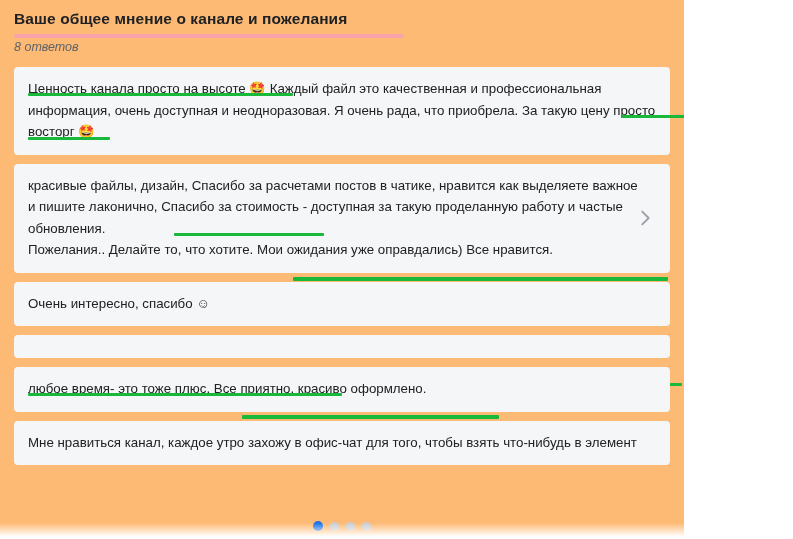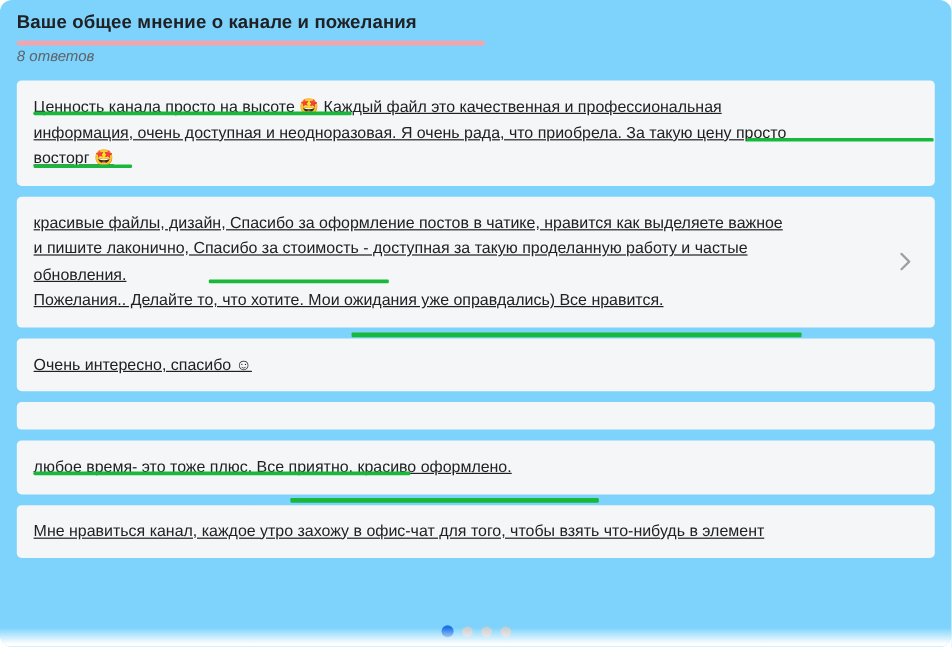--- a/index.html
+++ b/index.html
@@ -10,25 +10,24 @@
   body {
     font-family: "Liberation Sans", sans-serif;
     width: 793px;
     height: 539px;
     overflow: hidden;
     position: relative;
     color: #202124;
   }
   .page {
     position: relative;
-    width: 793px;
+    width: 684px;
     height: 539px;
-    background: #7dd3fc;
+    background: #fdba74;
     overflow: hidden;
-    border-radius: 10px;
   }
 
   
   .header {
     padding: 10px 18px 0 14px;
   }
   .question-title {
     font-size: 15.5px;
     font-weight: bold;
     color: #202124;
@@ -67,21 +66,20 @@
     line-height: 1.62;
     color: #202124;
   }
   .card p {
     margin: 0;
   }
   .card .line {
     position: relative;
     display: block;
     white-space: nowrap;
-    text-decoration: underline;
   }
 
   
   .hl {
     position: absolute;
     height: 3px;
     background: #18b83a;
     border-radius: 1px;
   }
   .hl.thick { height: 4px; }
@@ -149,21 +147,21 @@
     <div class="card" style="margin-top:0;">
       <p class="line">Ценность канала просто на высоте 🤩 Каждый файл это качественная и профессиональная</p>
       <p class="line">информация, очень доступная и неоднорaзовая. Я очень рада, что приобрела. За такую цену просто</p>
       <p class="line">восторг 🤩</p>
       <span class="hl" style="left:14px; top:26px; width:265px;"></span>
       <span class="hl" style="left:608px; top:48px; width:156px;"></span>
       <span class="hl" style="left:14px; top:70px; width:82px;"></span>
     </div>
 
     <div class="card">
-      <p class="line">красивые файлы, дизайн, Спасибо за оформление постов в чатике, нравится как выделяете важное</p>
+      <p class="line">красивые файлы, дизайн, Спасибо за расчетами постов в чатике, нравится как выделяете важное</p>
       <p class="line">и пишите лаконично, Спасибо за стоимость - доступная за такую проделанную работу и частые</p>
       <p class="line">обновления.</p>
       <p class="line">Пожелания.. Делайте то, что хотите. Мои ожидания уже оправдались) Все нравится.</p>
       <span class="hl" style="left:160px; top:69px; width:150px;"></span>
       <span class="hl thick" style="left:279px; top:113px; width:375px;"></span>
       <div class="next-arrow">
         <svg width="22" height="22" viewBox="0 0 24 24" aria-hidden="true">
           <path d="M9 5l7 7-7 7" fill="none" stroke="#9aa0a6" stroke-width="2" stroke-linecap="round" stroke-linejoin="round"></path>
         </svg>
       </div>

